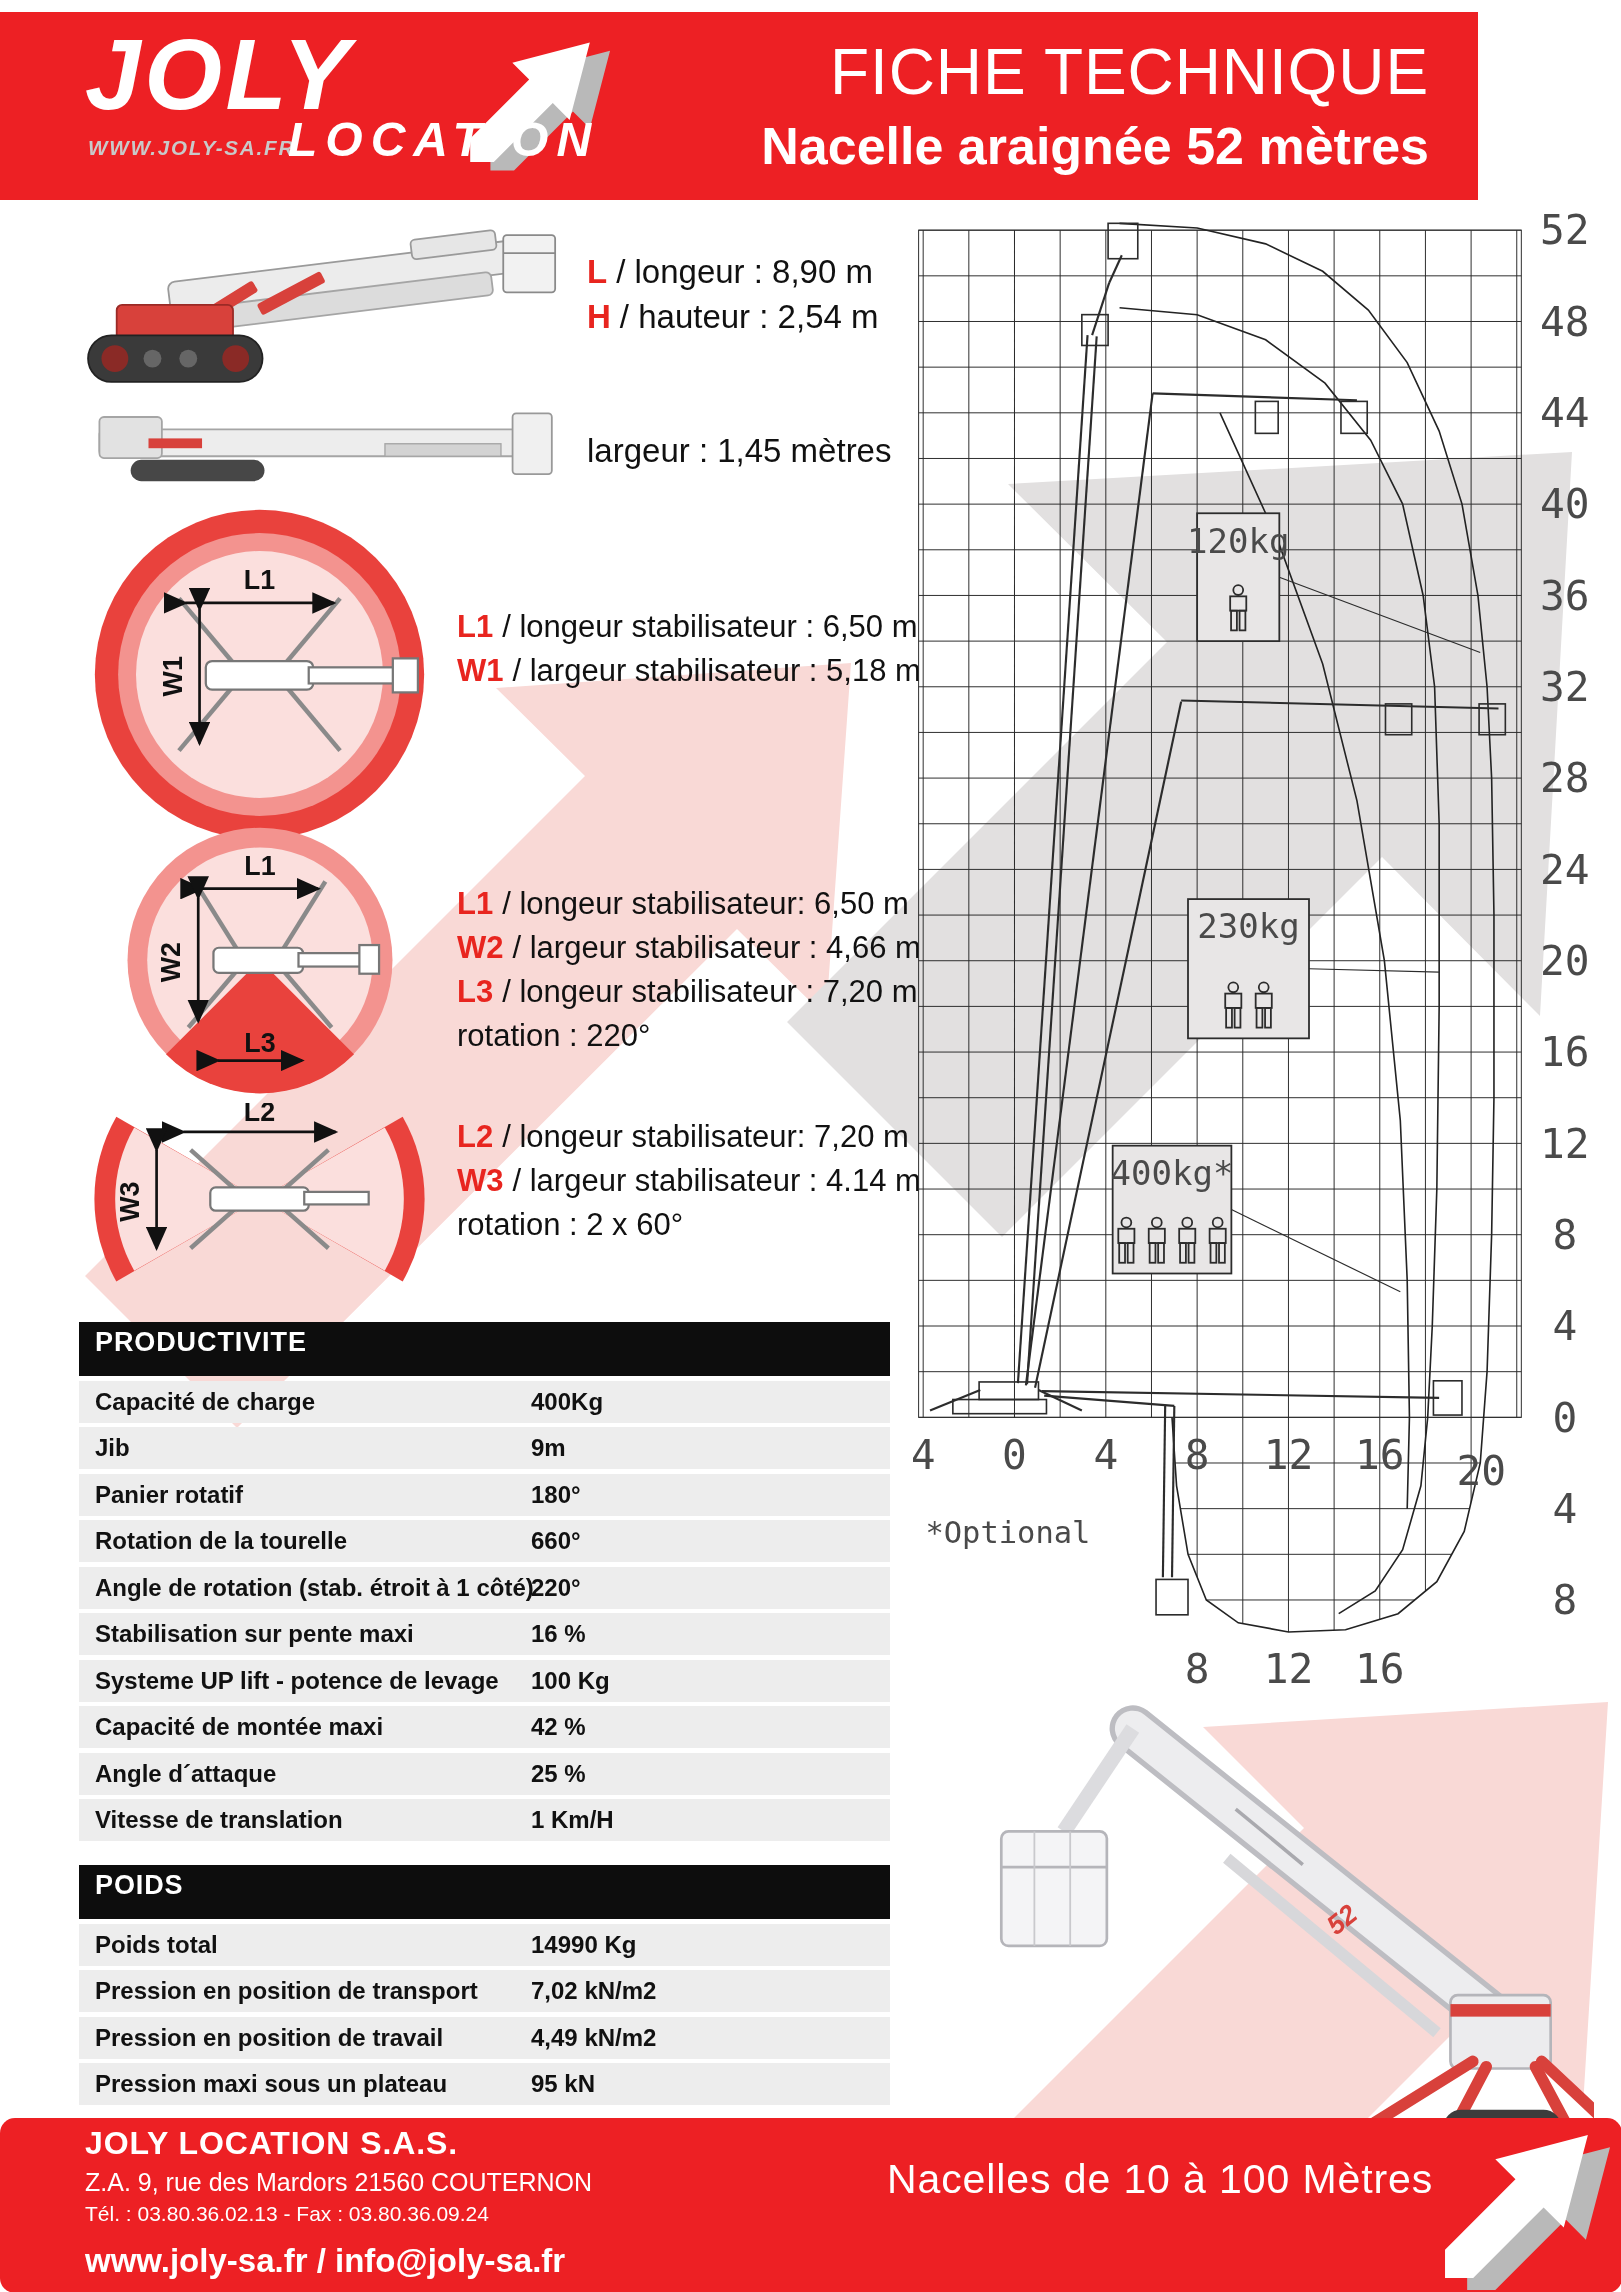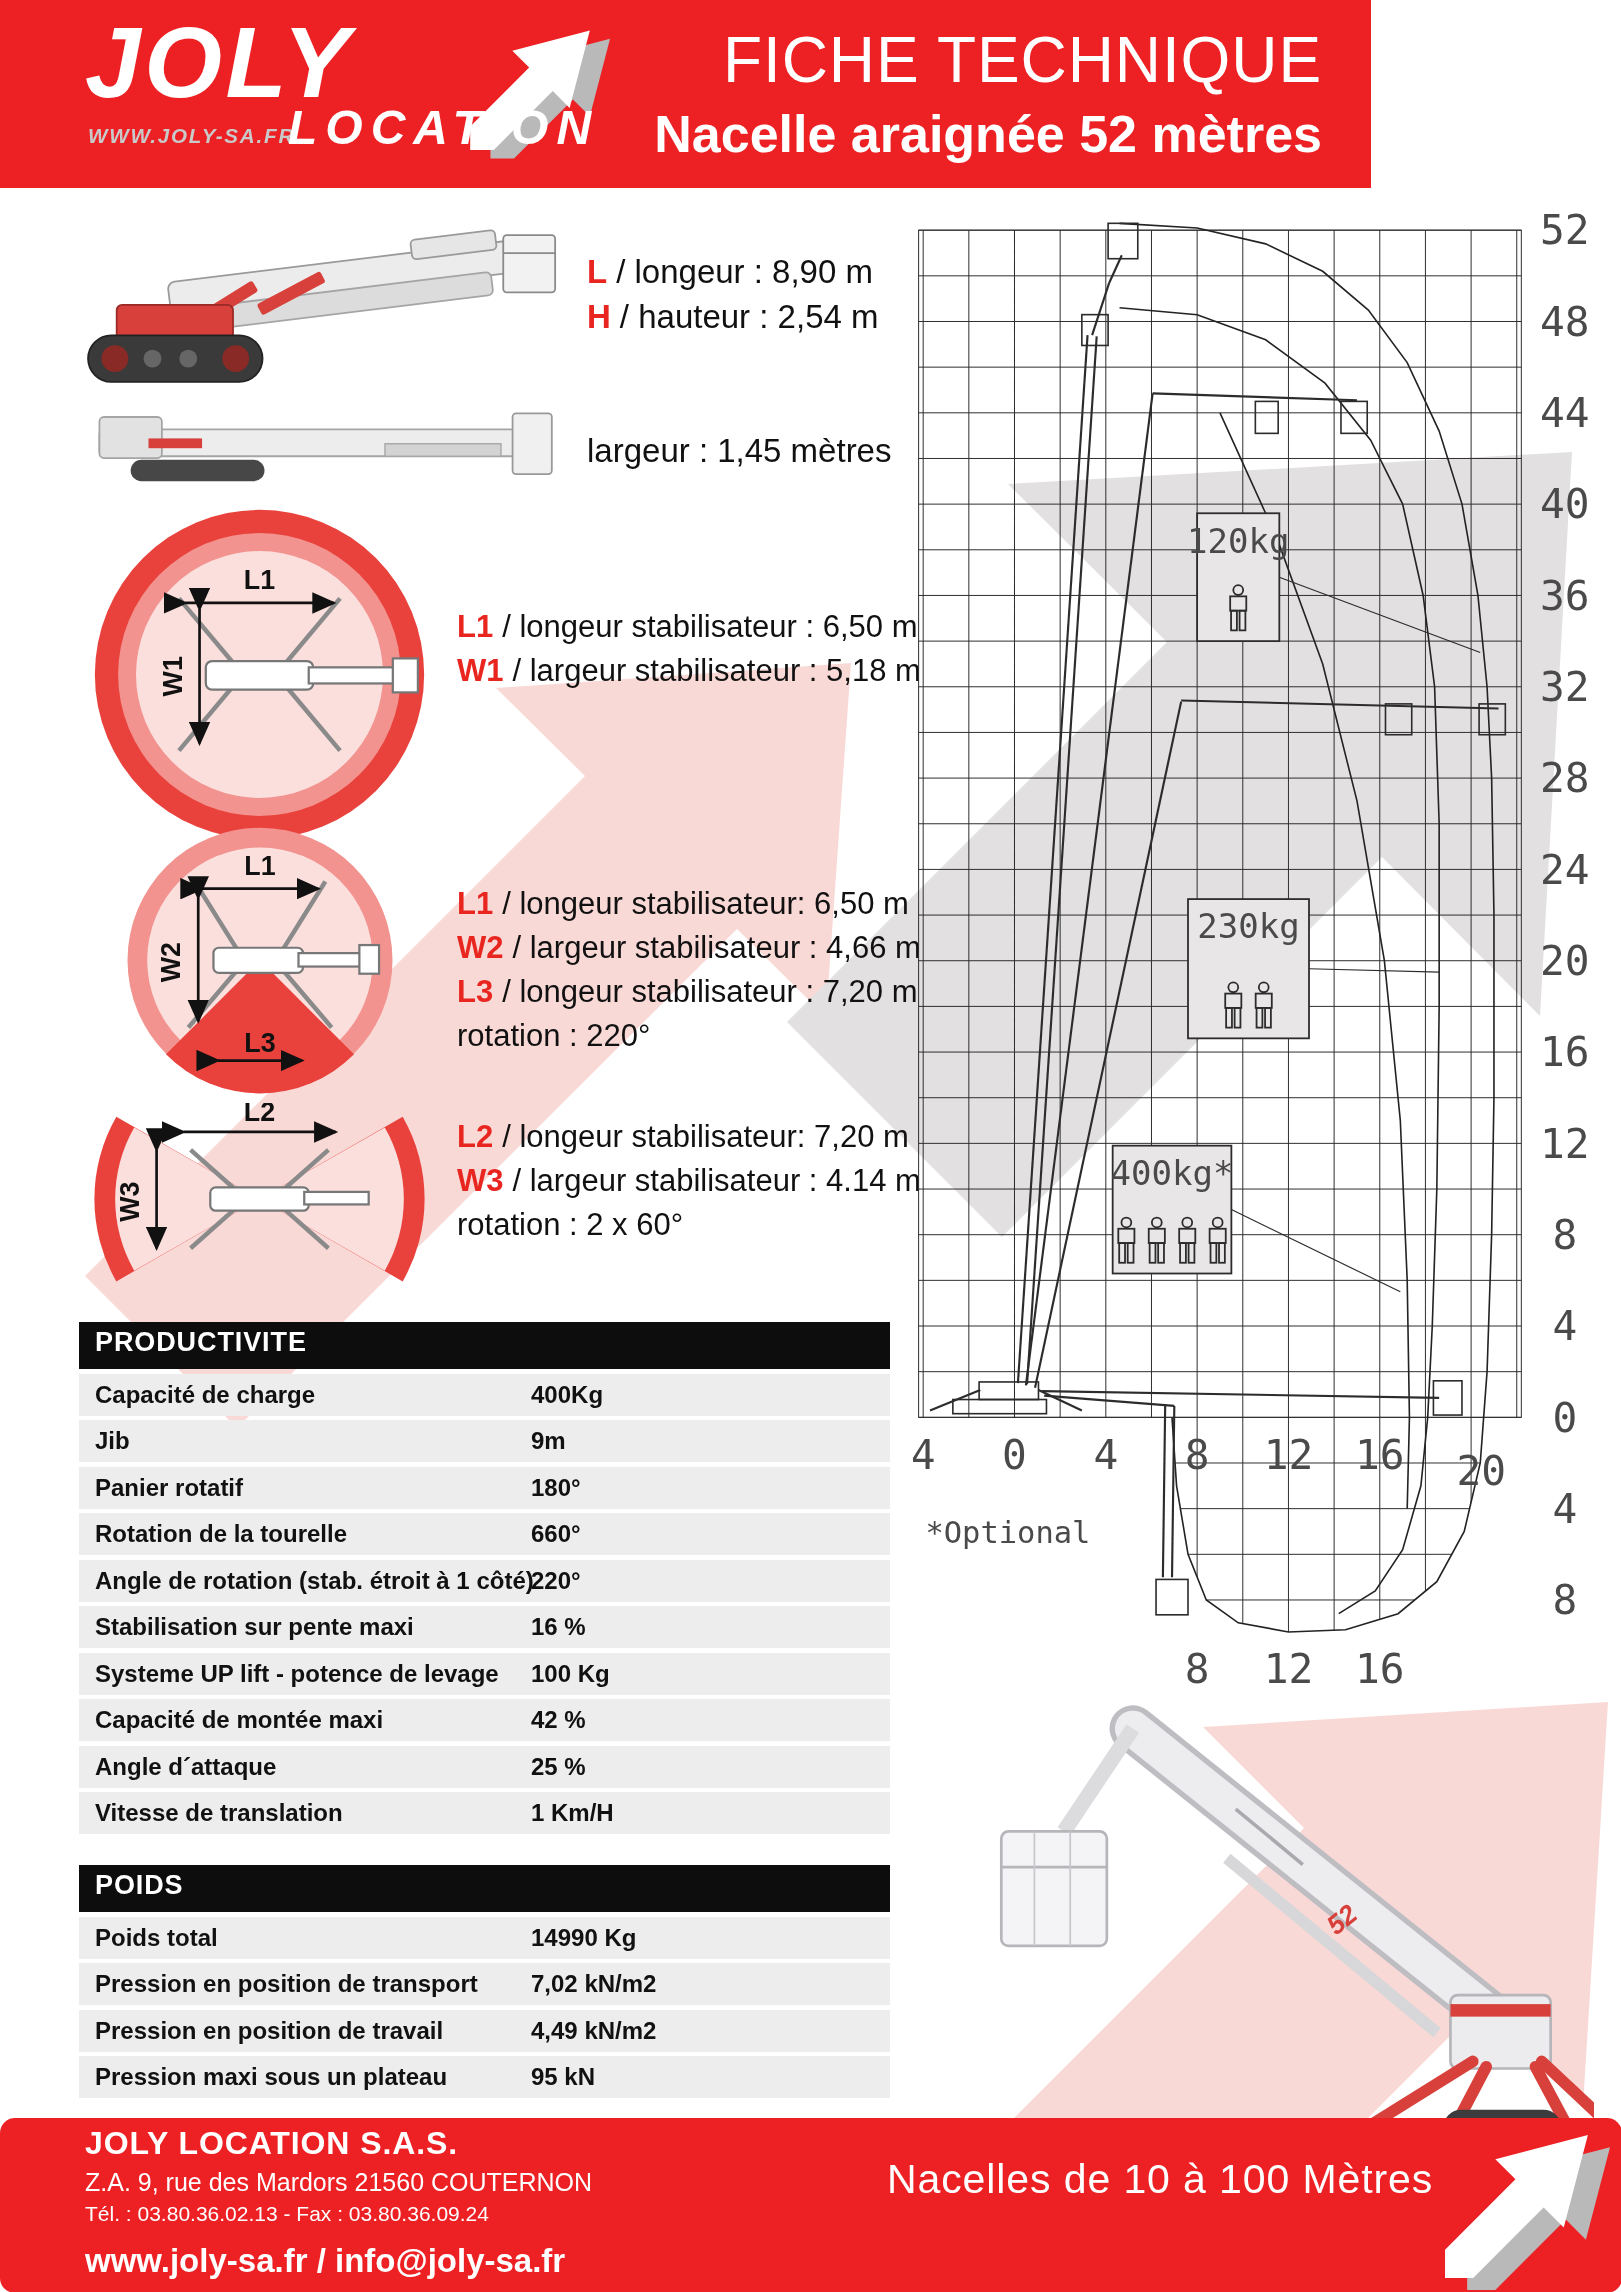--- a/index.html
+++ b/index.html
@@ -1,20 +1,20 @@
 <!DOCTYPE html>
 <html style="font-size:14.3px"><head>
 <meta charset="utf-8">
 <style>
   html,body{margin:0;padding:0;background:#fff;}
   .page{position:relative;width:1622px;height:2293px;background:#fff;overflow:hidden;
         font-family:"Liberation Sans",sans-serif;color:#111;}
   .abs{position:absolute;}
   
-  .topbar{position:absolute;left:0;top:0;width:1371px;height:188px;background:#ed2024;}
+  .topbar{position:absolute;left:0;top:12px;width:1478px;height:188px;background:#ed2024;}
   .logo-joly{position:absolute;left:85px;top:5.4px;font-size:100px;font-weight:bold;font-style:italic;
              color:#fff;letter-spacing:3.6px;}
   .logo-url{position:absolute;left:88px;top:124px;font-size:20.6px;font-weight:bold;font-style:italic;
             color:#c9c9c9;letter-spacing:1.8px;}
   .logo-loc{position:absolute;left:288px;top:100px;font-size:48px;font-weight:bold;font-style:italic;
             color:#fff;letter-spacing:8px;text-align:center;}
   .titles{position:absolute;right:49px;top:23px;text-align:right;color:#fff;}
   .doc-type{font-size:64px;font-weight:400;letter-spacing:0.9px;}
   .doc-title{font-size:52px;font-weight:bold;margin-top:7.2px;letter-spacing:0px;}
   
@@ -23,21 +23,21 @@
   .wm-gray{background:#e2e0e0;clip-path:polygon(787px 1022px,1167px 642px,1008px 484px,1572px 452px,1540px 1016px,1382px 857px,1002px 1237px);}
   .wm-pink2{background:#f9d9d6;clip-path:polygon(912px 2220px,1304px 1828px,1203px 1727px,1608px 1702px,1583px 2106px,1481px 2005px,1089px 2397px);}
   
   .dims{position:absolute;left:587px;top:249px;font-size:33px;line-height:45px;}
   .largeur{position:absolute;left:587px;top:432px;font-size:33px;}
   .stab-text{position:absolute;font-size:31px;line-height:44px;}
   .skey{color:#e8251f;font-weight:bold;margin-right:9px;}
   .skey:empty{margin:0;}
   
   .tbl{position:absolute;left:79px;width:811px;}
-  .tbl-header{height:47px;background:#0d0d0d;color:#fff;font-size:27px;font-weight:bold;
+  .tbl-header{height:54px;background:#0d0d0d;color:#fff;font-size:27px;font-weight:bold;
               letter-spacing:0.9px;line-height:41px;padding-left:16px;box-sizing:border-box;}
   .trow{height:42px;background:#ededed;margin-top:4.5px;position:relative;line-height:42px;}
   .tlabel{position:absolute;left:16px;font-size:24px;font-weight:bold;}
   .tvalue{position:absolute;left:452px;font-size:24px;font-weight:bold;}
   
   #envelope-svg{position:absolute;left:913px;top:206px;}
   .cadtxt{font-family:"DejaVu Sans Mono",monospace;fill:#4a4a4a;}
   
   .footbar{position:absolute;left:0;top:2118px;width:1622px;height:175px;background:#ed2024;color:#fff;border-radius:15px;}
   .f-company{position:absolute;left:85px;top:7.2px;font-size:32px;font-weight:bold;letter-spacing:0.9px;}

